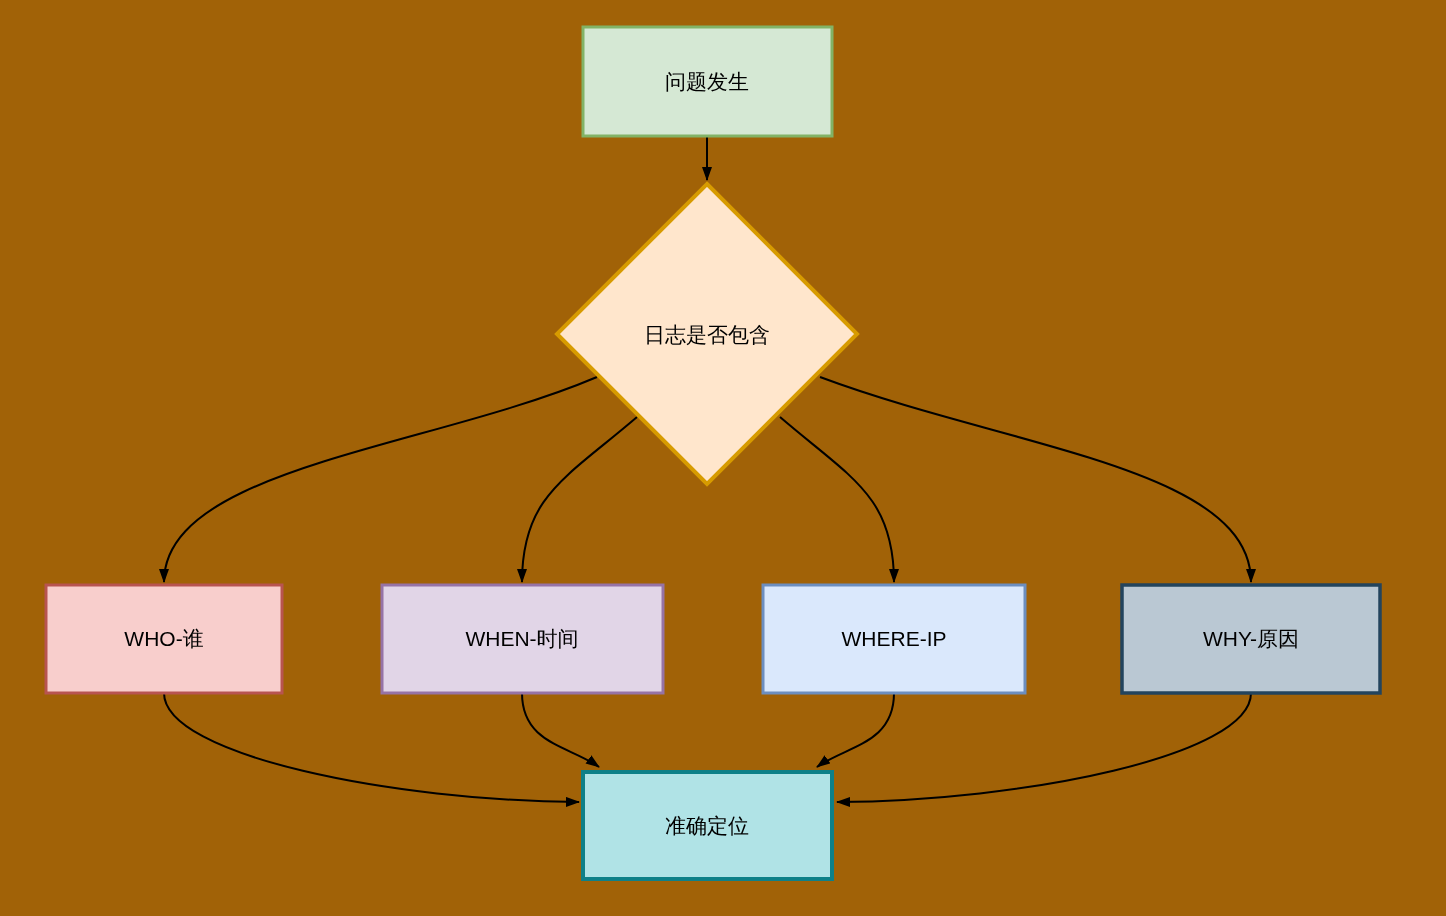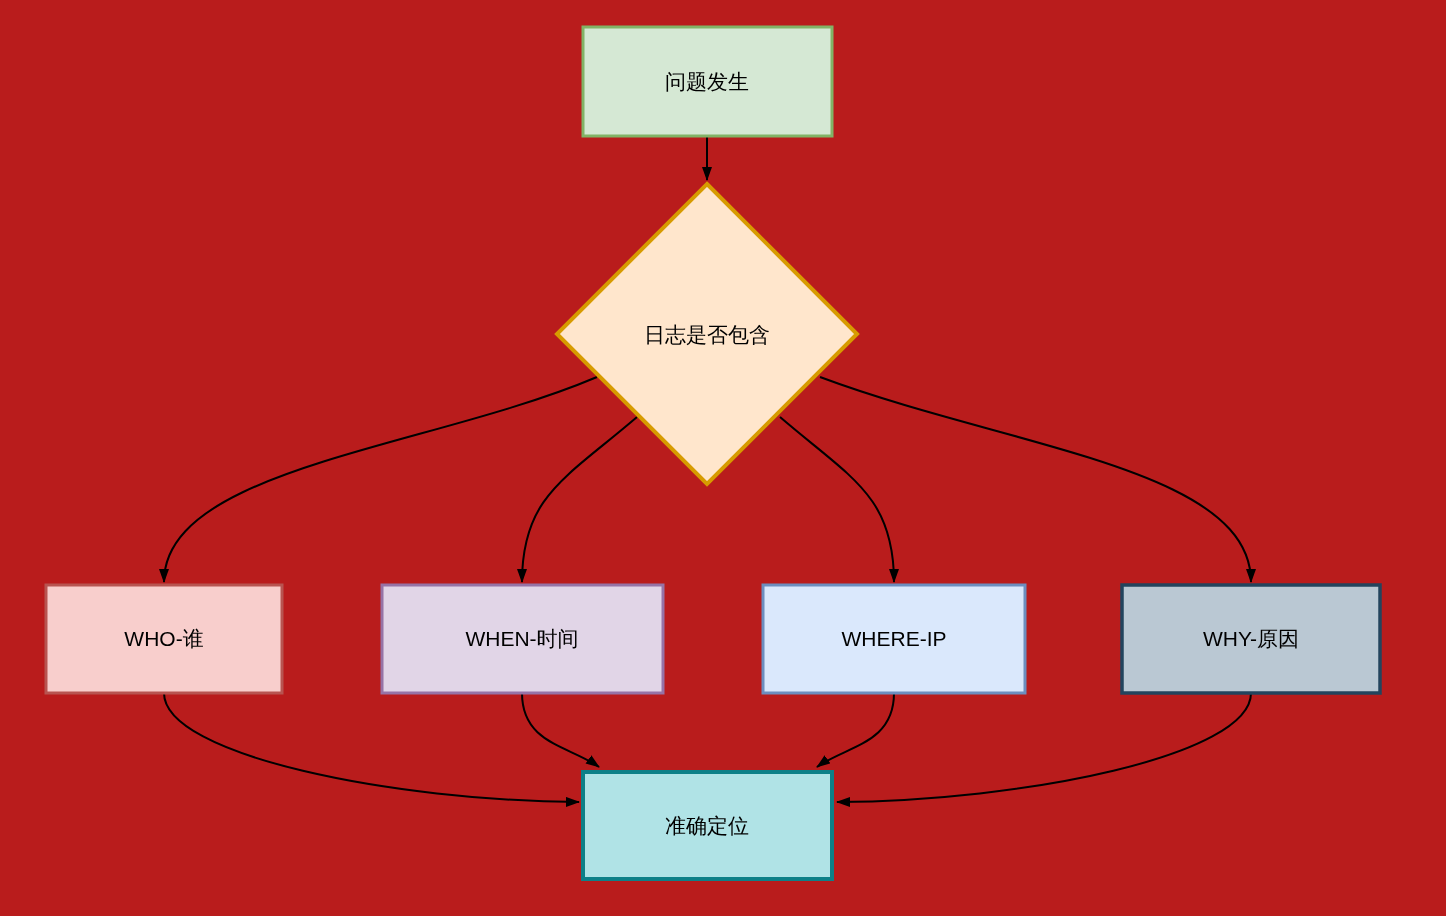--- a/index.html
+++ b/index.html
@@ -5,21 +5,21 @@
   html, body {
     margin: 0;
     padding: 0;
     background: #ffffff;
     font-family: "Liberation Sans", "DejaVu Sans", sans-serif;
   }
   .canvas {
     position: relative;
     width: 1446px;
     height: 916px;
-    background: #b91c1c;
+    background: #a16207;
     overflow: hidden;
   }
   svg.flowchart {
     display: block;
     width: 1446px;
     height: 916px;
   }
   .edge {
     fill: none;
     stroke-width: 2;

